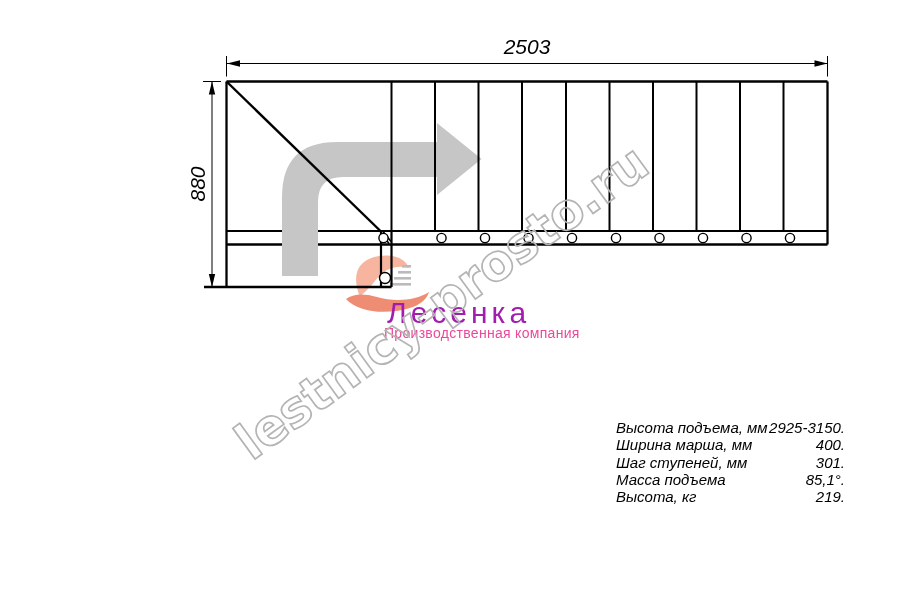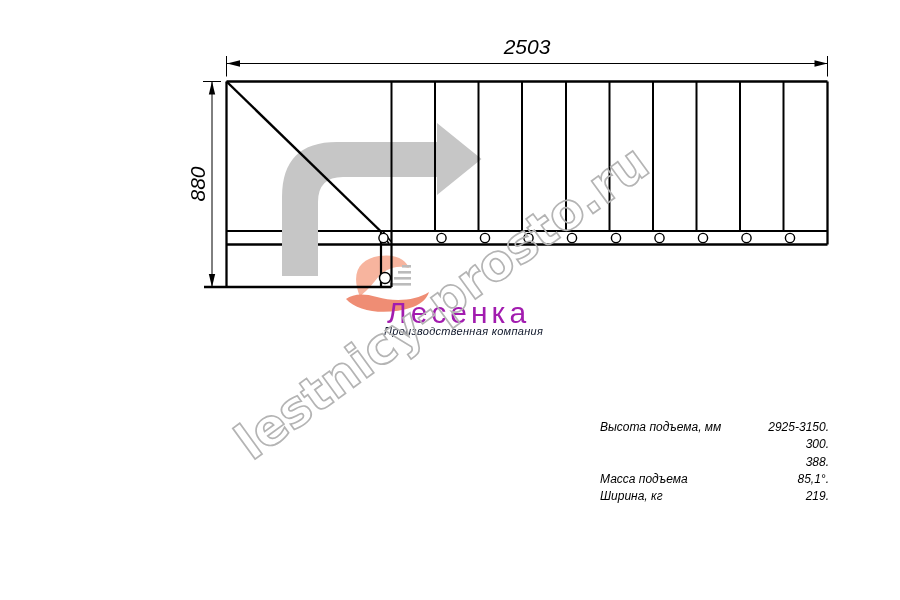--- a/index.html
+++ b/index.html
@@ -1,27 +1,27 @@
 <!DOCTYPE html>
 <html><head>
 <meta charset="utf-8">
 <style>
   html,body{margin:0;padding:0;background:#fff;}
   .stage{position:relative;width:900px;height:600px;background:#ffffff;overflow:hidden;
          font-family:"Liberation Sans",sans-serif;}
   .stage svg{position:absolute;left:0;top:0;}
   .dim-text{font-family:"Liberation Sans",sans-serif;font-style:italic;font-size:21px;fill:#000;}
-  .specs{position:absolute;left:600px;top:419px;width:229px;z-index:4;
-         font-style:italic;font-size:12px;color:#000;line-height:17.3px;}
+  .specs{position:absolute;left:616px;top:419px;width:229px;z-index:4;
+         font-style:italic;font-size:15px;color:#000;line-height:17.3px;}
   .spec-row{display:flex;white-space:nowrap;}
   .spec-value{margin-left:auto;}
   .brand{position:absolute;left:387px;top:296px;z-index:2;font-size:30px;letter-spacing:4px;
          color:#a21caf;white-space:nowrap;}
-  .tagline{position:absolute;left:384px;top:325px;z-index:2;font-size:11px;letter-spacing:.3px;
-         color:#0f172a;white-space:nowrap;font-style:italic;}
+  .tagline{position:absolute;left:384px;top:325px;z-index:2;font-size:14px;letter-spacing:.3px;
+         color:#ec4899;white-space:nowrap;}
   .wm-svg{z-index:5;pointer-events:none;}
   .wm{font-family:"DejaVu Sans",sans-serif;font-weight:bold;font-size:50px;
       fill:none;stroke:#b4b4b4;stroke-width:1.7px;}
 </style>
 </head>
 <body>
 
 <div class="stage">
 
   <svg width="900" height="600" viewBox="0 0 900 600">
@@ -112,31 +112,33 @@
 
   <div class="brand">Лесенка</div>
   <div class="tagline">Производственная компания</div>
 
   <div class="specs">
     <div class="spec-row">
       <span class="spec-label">Высота подъема, мм</span>
       <span class="spec-value">2925-3150.</span>
     </div>
     <div class="spec-row">
-      <span class="spec-value">300.</span>
+      <span class="spec-label">Ширина марша, мм</span>
+      <span class="spec-value">400.</span>
     </div>
     <div class="spec-row">
-      <span class="spec-value">388.</span>
+      <span class="spec-label">Шаг ступеней, мм</span>
+      <span class="spec-value">301.</span>
     </div>
     <div class="spec-row">
       <span class="spec-label">Масса подъема</span>
       <span class="spec-value">85,1°.</span>
     </div>
     <div class="spec-row">
-      <span class="spec-label">Ширина, кг</span>
+      <span class="spec-label">Высота, кг</span>
       <span class="spec-value">219.</span>
     </div>
   </div>
 
   <svg class="wm-svg" width="900" height="600" viewBox="0 0 900 600">
     <text class="wm" transform="translate(452 316) rotate(-36)" text-anchor="middle" textLength="495" lengthAdjust="spacingAndGlyphs">lestnicy-prosto.ru</text>
   </svg>
 
 </div>
 

